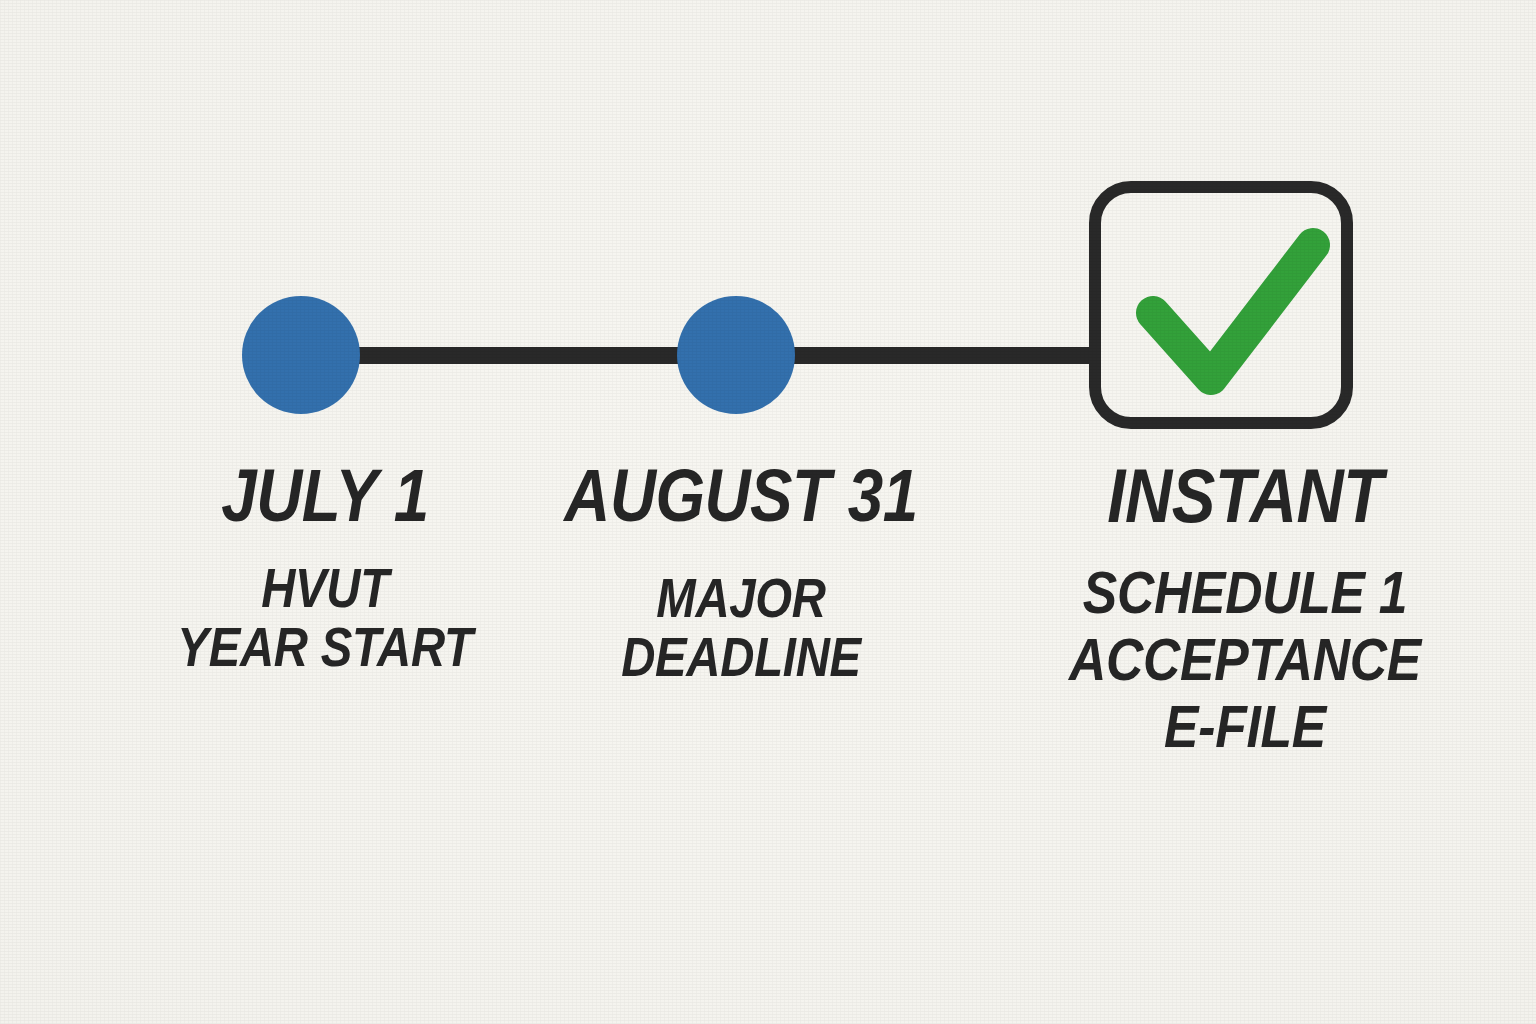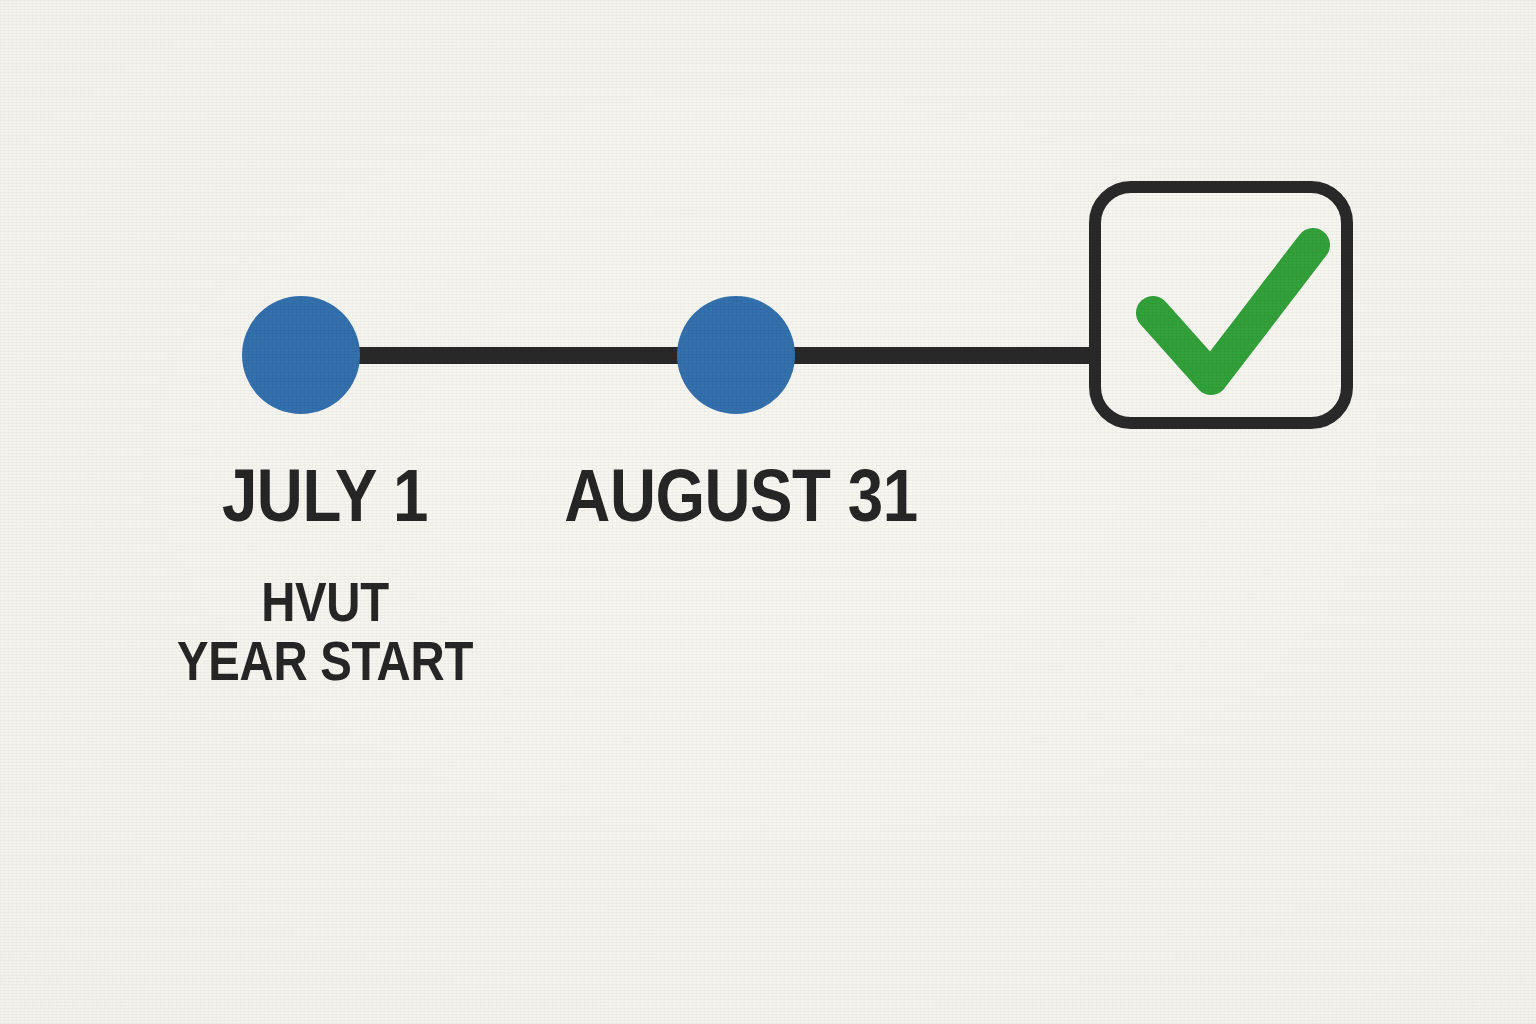--- a/index.html
+++ b/index.html
@@ -90,20 +90,21 @@
   }
 
   
 
   .labels {
     position: absolute;
     left: 0;
     top: 460px;
     width: 1536px;
     height: 400px;
+    font-style: italic;
   }
 
   .label-col {
     position: absolute;
     text-align: center;
     color: #262626;
   }
 
   #label-col-1 { left: 120px;  width: 410px; }
   #label-col-2 { left: 506px;  width: 470px; }
@@ -124,21 +125,21 @@
     font-size: 55px;
     font-weight: 700;
     line-height: 1.07;
     letter-spacing: -0.3px;
     transform: scaleX(0.86);
     transform-origin: center top;
     white-space: nowrap;
     margin: 0;
   }
 
-  #label-col-1 .sub-group { margin-top: 42px; }
+  #label-col-1 .sub-group { margin-top: 28px; }
   #label-col-2 .sub-group { margin-top: 38px; }
   #label-col-3 .sub-group { margin-top: 26px; }
 
   #label-col-3 .headline { font-size: 76px; }
   #label-col-3 .subline  { font-size: 60px; line-height: 1.12; }
 </style>
 </head>
 <body>
 
 <div id="canvas">
@@ -166,18 +167,30 @@
     <div class="label-col" id="label-col-1">
       <p class="headline">JULY 1</p>
       <div class="sub-group">
         <p class="subline">HVUT</p>
         <p class="subline">YEAR START</p>
       </div>
     </div>
 
     <div class="label-col" id="label-col-2">
       <p class="headline">AUGUST 31</p>
+      <div class="sub-group">
+        <p class="subline">MAJOR</p>
+        <p class="subline">DEADLINE</p>
+      </div>
     </div>
 
+    <div class="label-col" id="label-col-3">
+      <p class="headline">INSTANT</p>
+      <div class="sub-group">
+        <p class="subline">SCHEDULE 1</p>
+        <p class="subline">ACCEPTANCE</p>
+        <p class="subline">E-FILE</p>
+      </div>
+    </div>
 
   </div>
 
 </div>
 
 </body></html>

